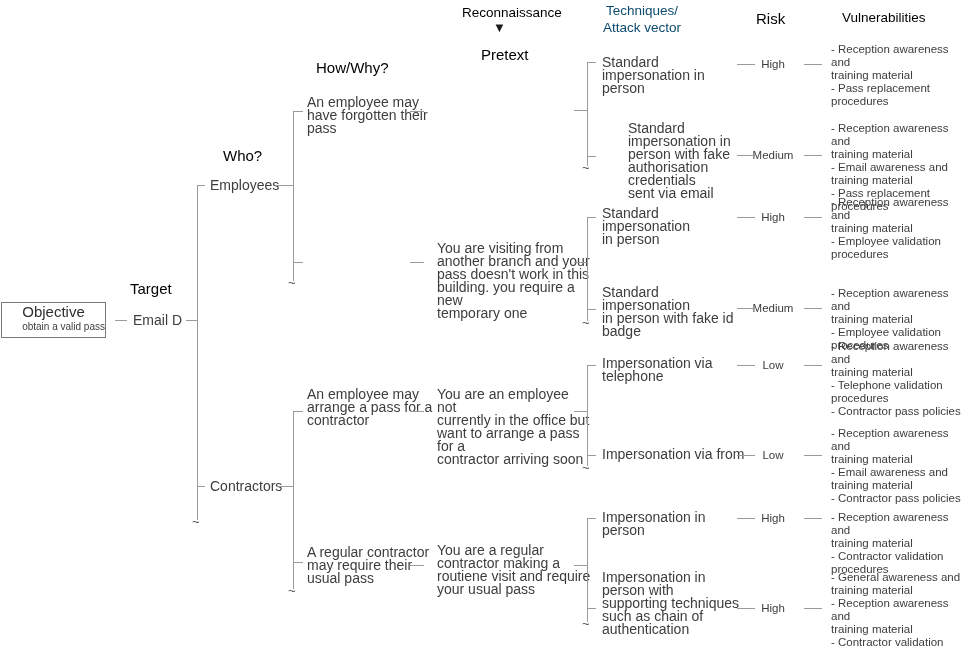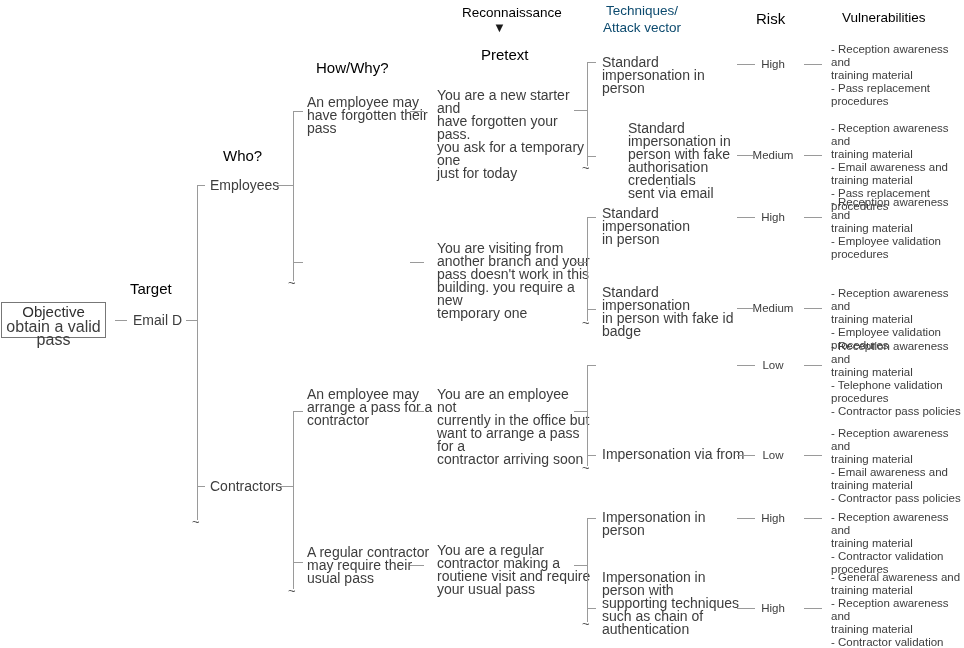--- a/index.html
+++ b/index.html
@@ -13,21 +13,21 @@
   .tilde { position:absolute; font-size:13px; line-height:13px; color:#4a4a4a; }
   .txt { position:absolute; font-size:14px; line-height:13px; white-space:pre-line; }
   .hdr { position:absolute; color:#000000; }
   .h15 { font-size:15px; }
   .h13 { font-size:13.5px; }
   .objbox {
     position:absolute; left:1px; top:302px; width:103px; height:34px;
     border:1px solid #777; text-align:center; background:#fff;
   }
   .objbox .t1 { font-size:15px; line-height:17px; color:#2f2f2f; }
-  .objbox .t2 { font-size:16px; line-height:13px; }
+  .objbox .t2 { font-size:10px; line-height:13px;text-align:right; }
   .techhdr { position:absolute; left:591px; top:3px; width:102px; text-align:center;
              font-size:13.5px; line-height:16.5px; color:#0c4a6e; }
   .risk { position:absolute; left:744px; width:58px; text-align:center;
           font-size:11.5px; line-height:13px; }
   .vuln { position:absolute; left:831px; width:135px; font-size:11.5px; line-height:13px; }
   .vuln div { white-space:pre-line; }
   .arrow { position:absolute; font-size:13px; line-height:13px; color:#1b1b1b; }
 </style>
 </head>
 <body>
@@ -59,24 +59,20 @@
   <div class="txt" style="left:307px;top:96px;width:128px">An employee may
 have forgotten their
 pass</div>
   <div class="txt" style="left:307px;top:388px;width:128px">An employee may
 arrange a pass for a
 contractor</div>
   <div class="txt" style="left:307px;top:546px;width:128px">A regular contractor
 may require their
 usual pass</div>
 
-  <div class="txt" style="left:437px;top:89px;width:155px">You are a new starter and
-have forgotten your pass.
-you ask for a temporary one
-just for today</div>
   <div class="txt" style="left:437px;top:242px;width:155px">You are visiting from
 another branch and your
 pass doesn't work in this
 building. you require a new
 temporary one</div>
   <div class="txt" style="left:437px;top:388px;width:155px">You are an employee not
 currently in the office but
 want to arrange a pass for a
 contractor arriving soon</div>
   <div class="txt" style="left:437px;top:544px;width:155px">You are a regular
@@ -89,20 +85,22 @@
 person</div>
   <div class="txt" style="left:628px;top:122px;width:145px">Standard impersonation in
 person with fake
 authorisation credentials
 sent via email</div>
   <div class="txt" style="left:602px;top:207px;width:145px">Standard impersonation
 in person</div>
   <div class="txt" style="left:602px;top:286px;width:145px">Standard impersonation
 in person with fake id
 badge</div>
+  <div class="txt" style="left:602px;top:357px;width:145px">Impersonation via
+telephone</div>
   <div class="txt" style="left:602px;top:448px;width:145px">Impersonation via from</div>
   <div class="txt" style="left:602px;top:511px;width:145px">Impersonation in
 person</div>
   <div class="txt" style="left:602px;top:571px;width:145px">Impersonation in
 person with
 supporting techniques
 such as chain of
 authentication</div>
 
   <div class="risk" style="top:58px">High</div>

